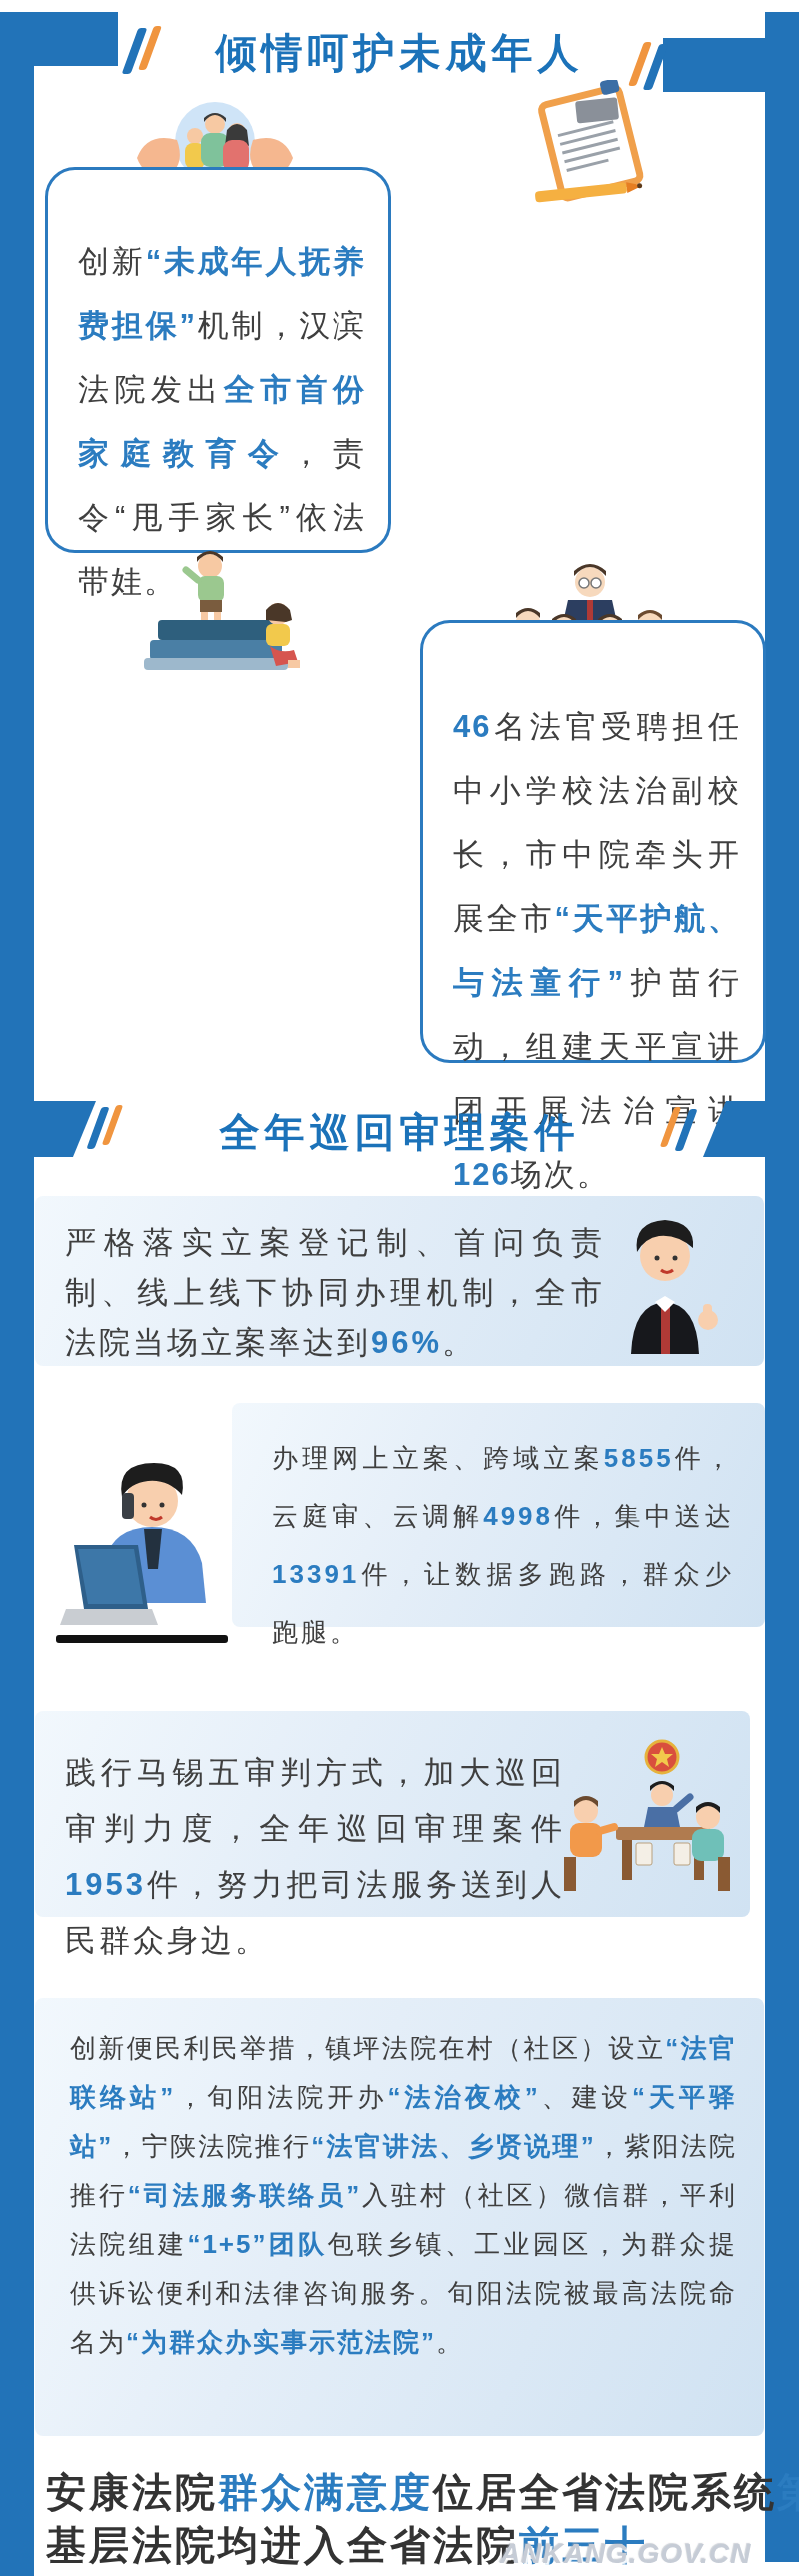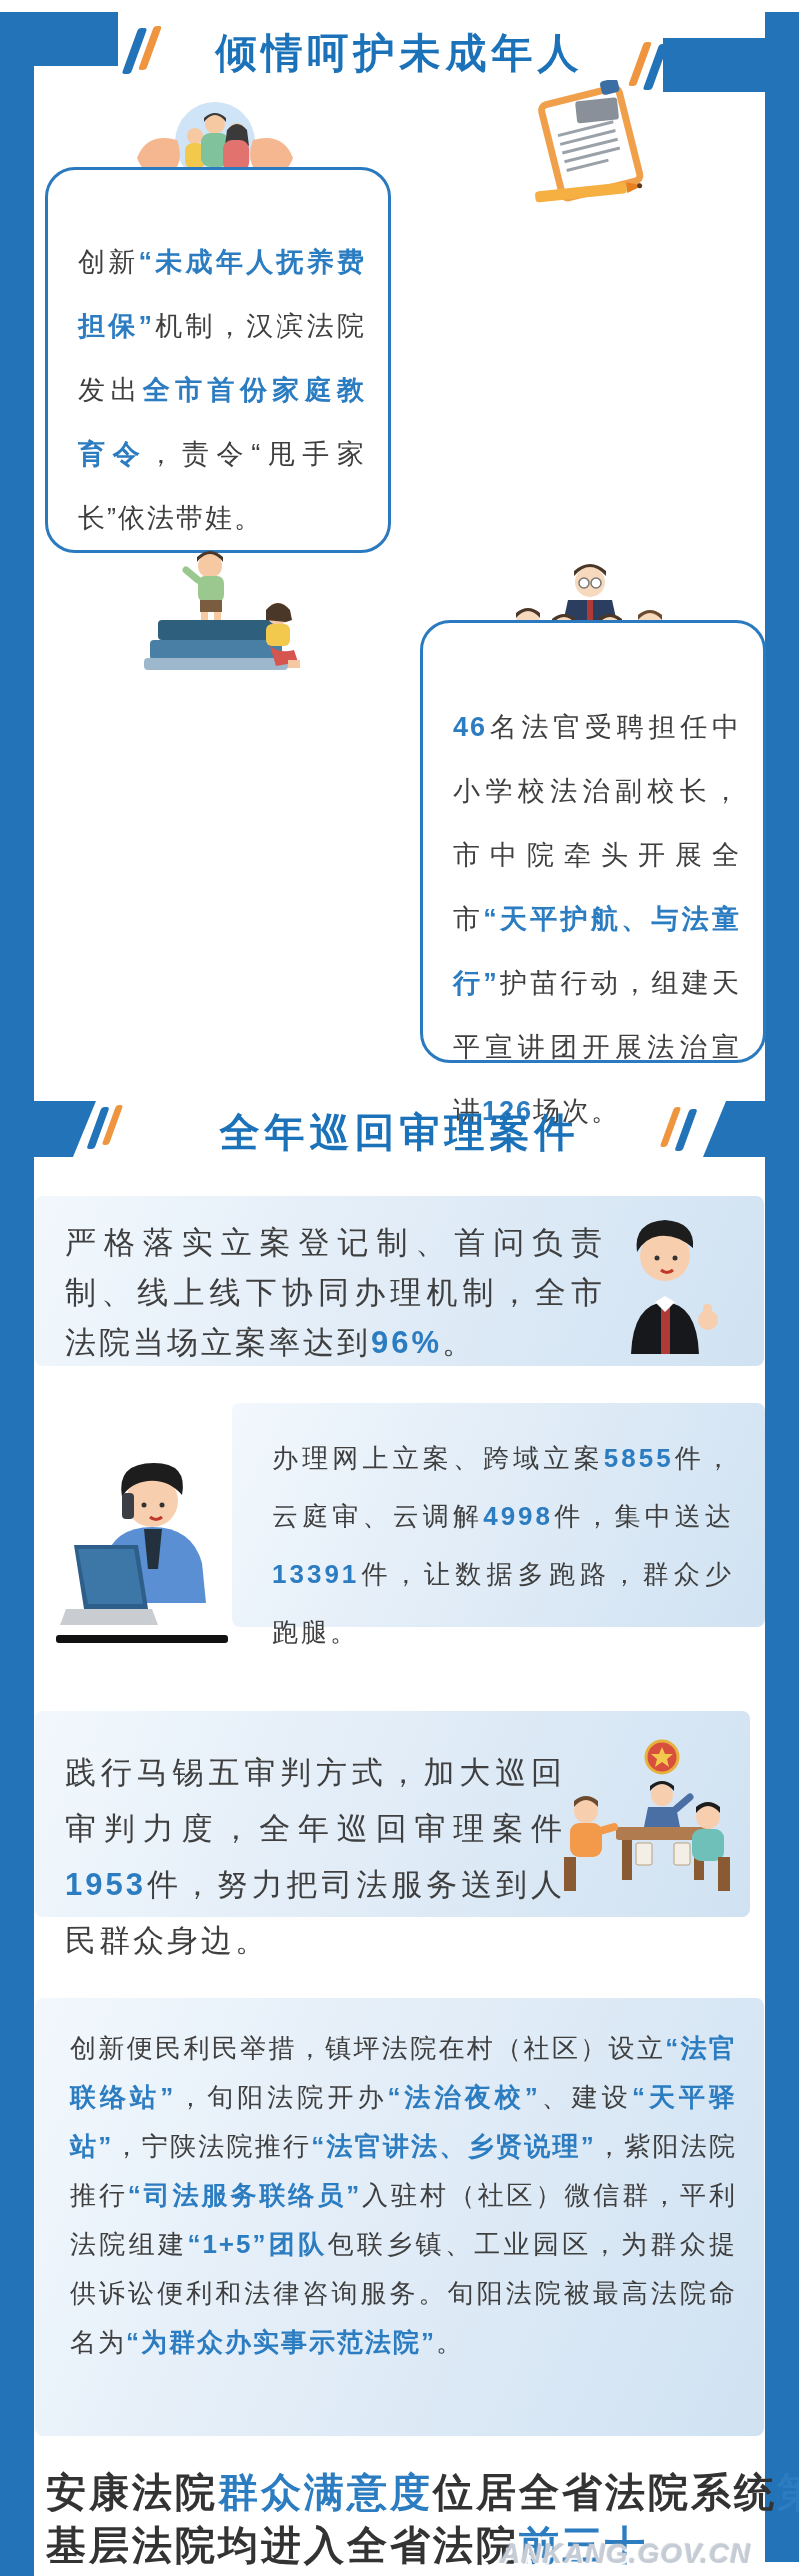--- a/index.html
+++ b/index.html
@@ -24,21 +24,21 @@
   .sec-title{
     position:absolute;left:0;width:100%;text-align:center;
     color:#1b72b9;font-weight:800;font-size:41px;letter-spacing:5px;
   }
   
   .card{
     position:absolute;background:#fff;border:3px solid #2b7abf;border-radius:30px;
   }
   .card-text{
     position:absolute;left:0;top:0;right:0;bottom:0;
-    padding:60px 22px 0 30px;font-size:27px;line-height:64px;
+    padding:60px 22px 0 30px;font-size:31px;line-height:64px;
     letter-spacing:2px;text-align:justify;color:var(--ink);font-weight:500;
   }
   .card.tall .card-text{padding-top:72px;}
   .hl{color:var(--hl);font-weight:bold;}
   .icon-float{position:absolute;}
   
   .wing{position:absolute;background:var(--accent);width:96px;height:56px;}
   .wing.left{clip-path:polygon(0 0,100% 0,76% 100%,0 100%);}
   .wing.right{clip-path:polygon(24% 0,100% 0,100% 100%,0 100%);}
   

